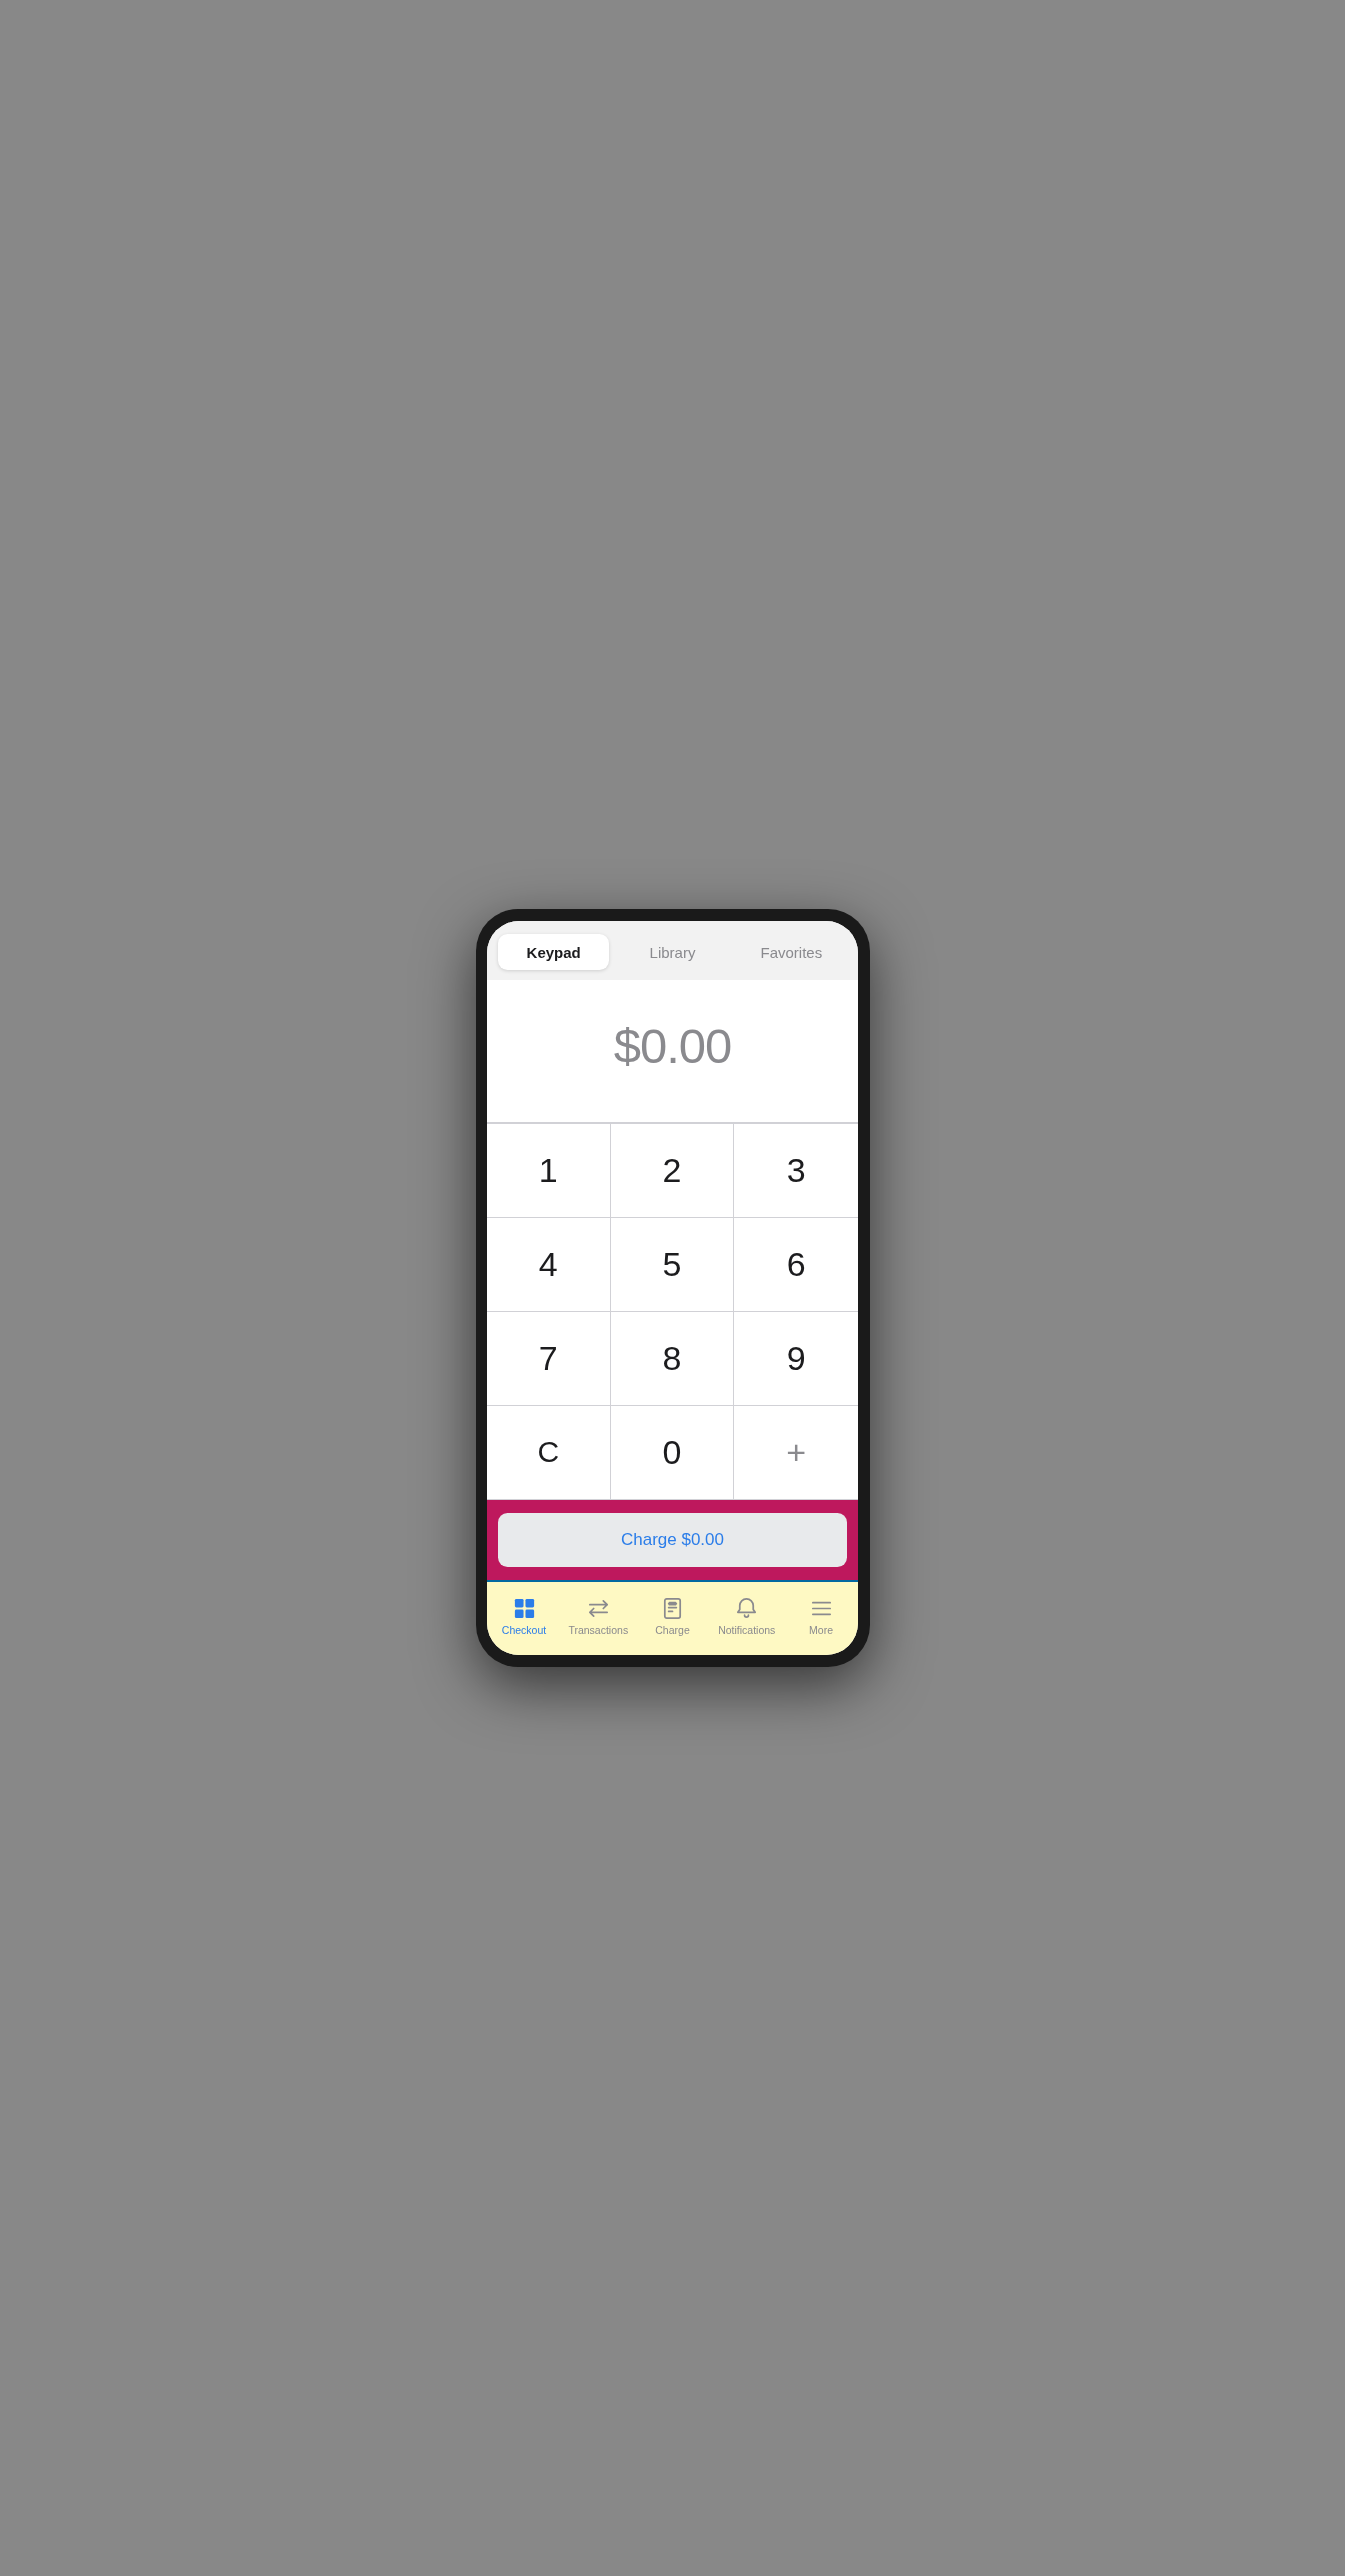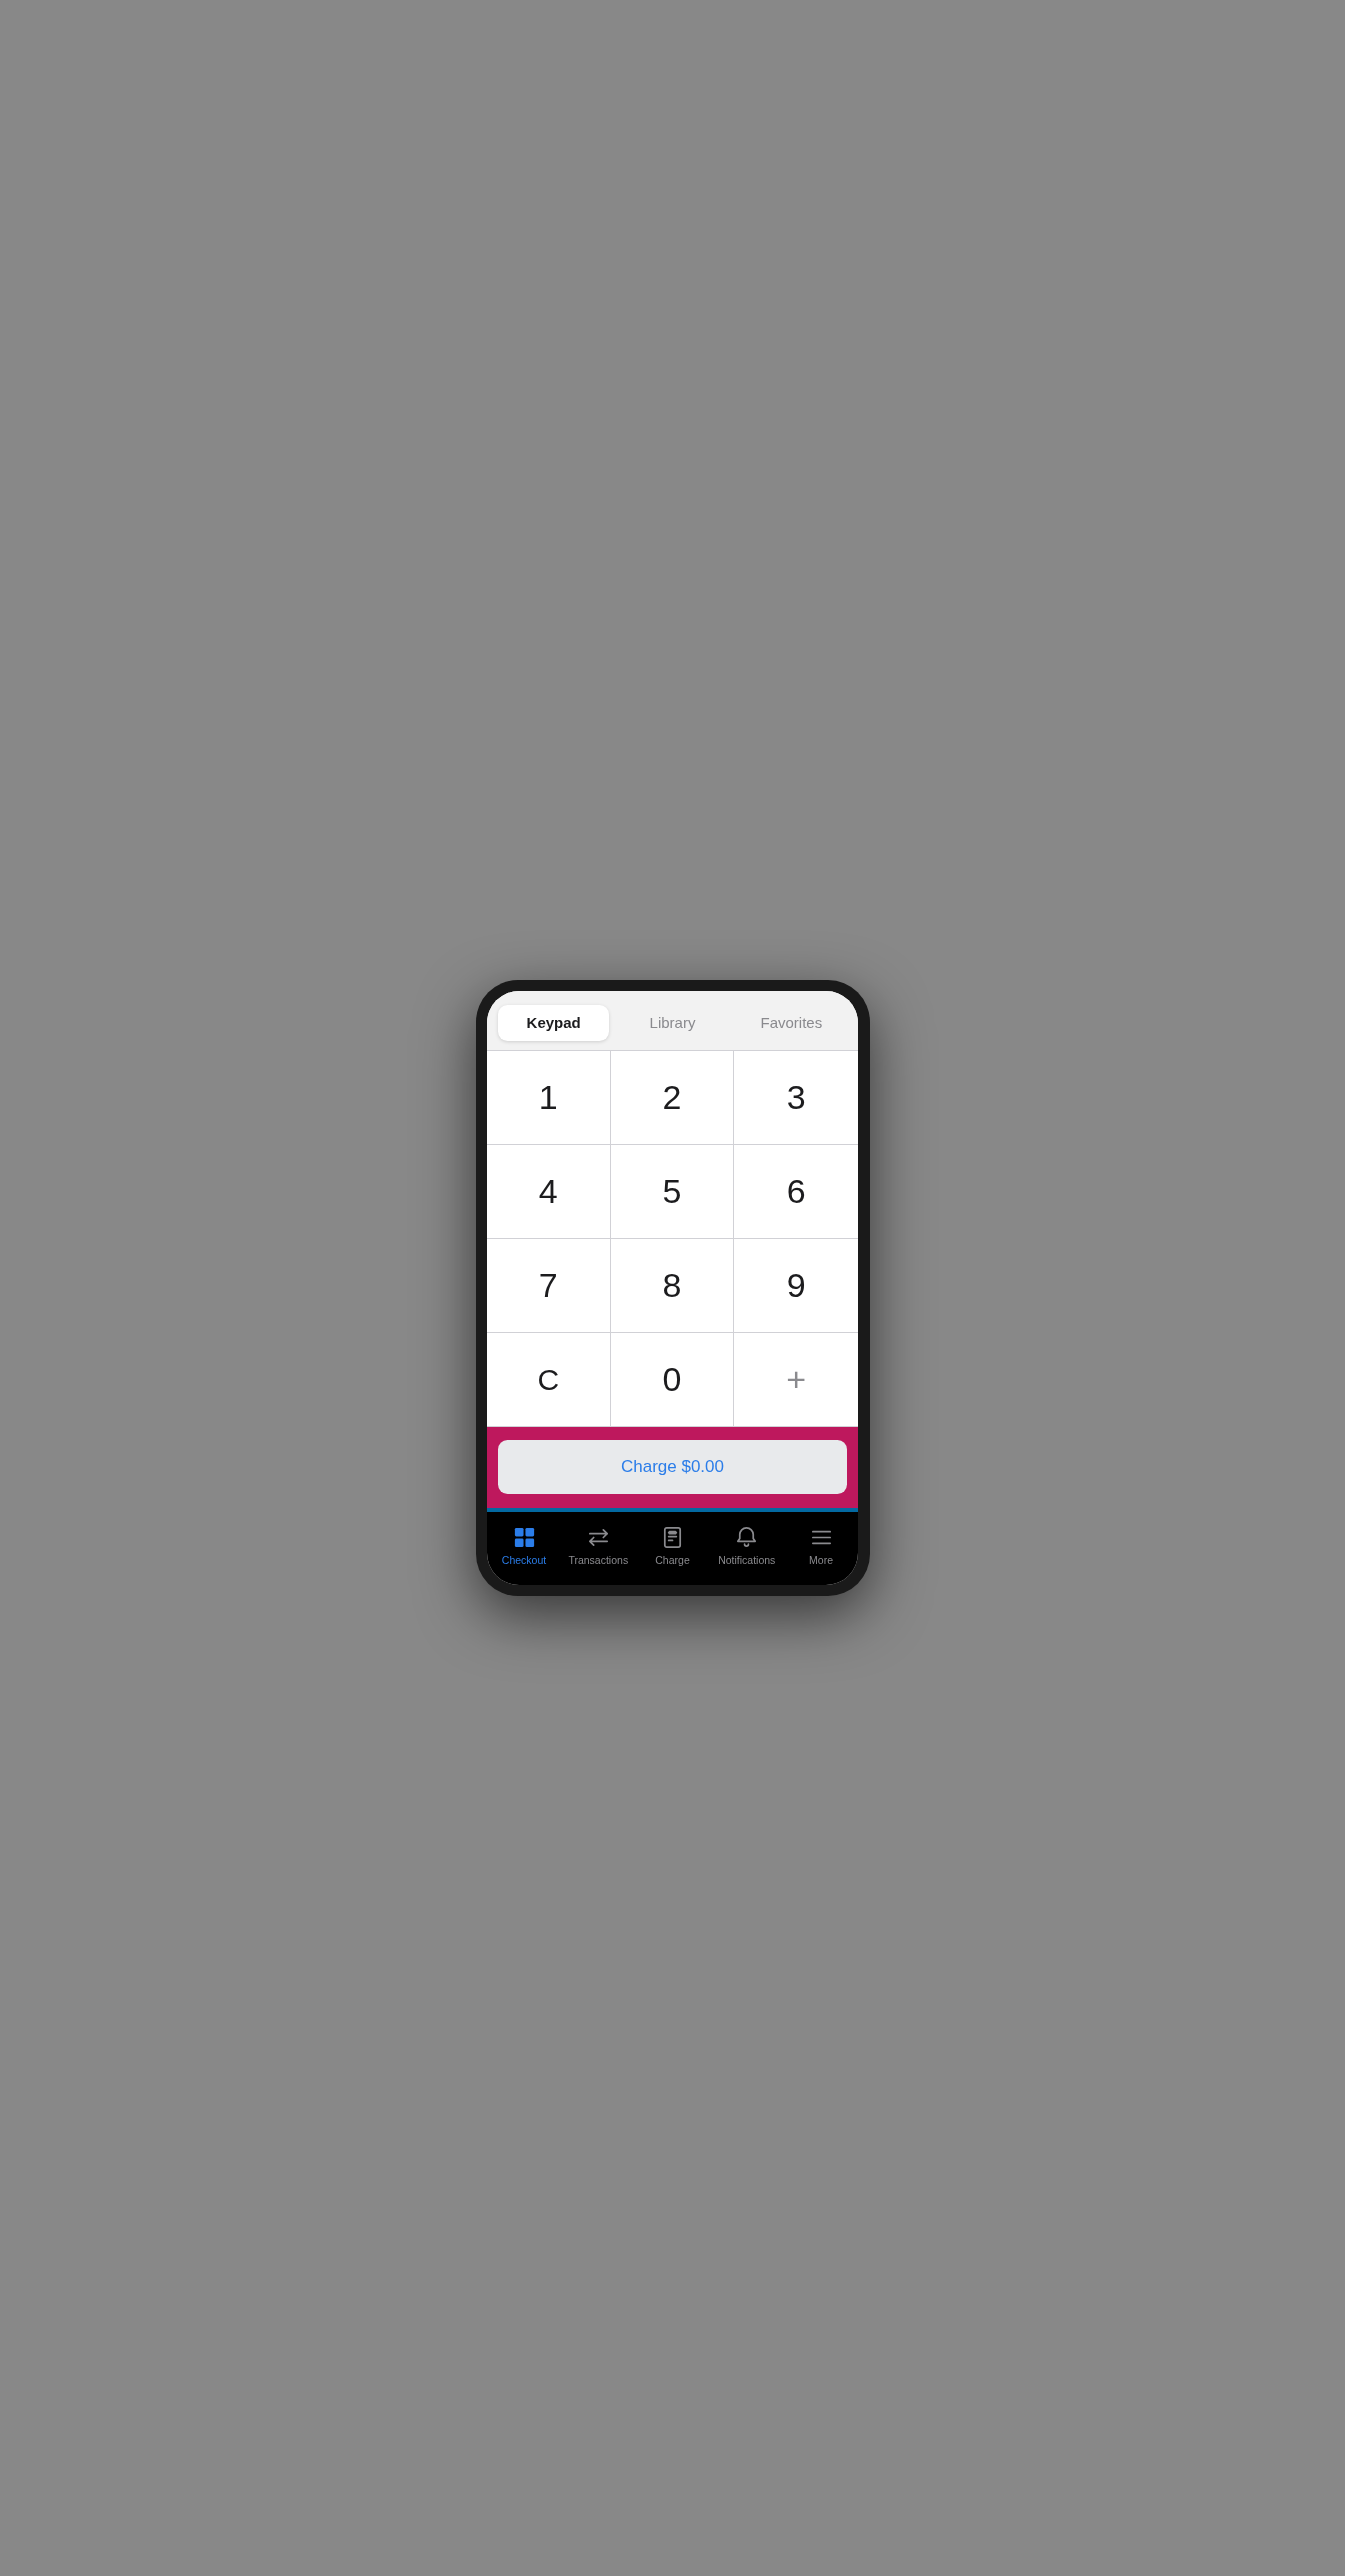--- a/index.html
+++ b/index.html
@@ -133,22 +133,22 @@
       border: none;
       border-radius: 9.5px;
       font-size: 17px;
       font-weight: 500;
       color: #2b7de9;
       cursor: pointer;
     }
 
     
     .bottom-nav {
-      background: #000000;
-      border-top: 4px solid #0369a1;
+      background: #fef9c3;
+      border-top: 2px solid #0369a1;
       display: flex;
       padding: 9.5px 0 15px;
     }
 
     .nav-item {
       flex: 1;
       display: flex;
       flex-direction: column;
       align-items: center;
       gap: 3.8px;
@@ -186,20 +186,23 @@
 
 <div class="phone-container">
   <div class="phone-screen">
 
     <div class="top-tab-bar">
       <button class="top-tab active">Keypad</button>
       <button class="top-tab">Library</button>
       <button class="top-tab">Favorites</button>
     </div>
 
+    <div class="amount-section">
+      <span class="amount-display">$0.00</span>
+    </div>
 
     <div class="keypad-grid">
       <button class="key-button">1</button>
       <button class="key-button">2</button>
       <button class="key-button">3</button>
       <button class="key-button">4</button>
       <button class="key-button">5</button>
       <button class="key-button">6</button>
       <button class="key-button">7</button>
       <button class="key-button">8</button>

